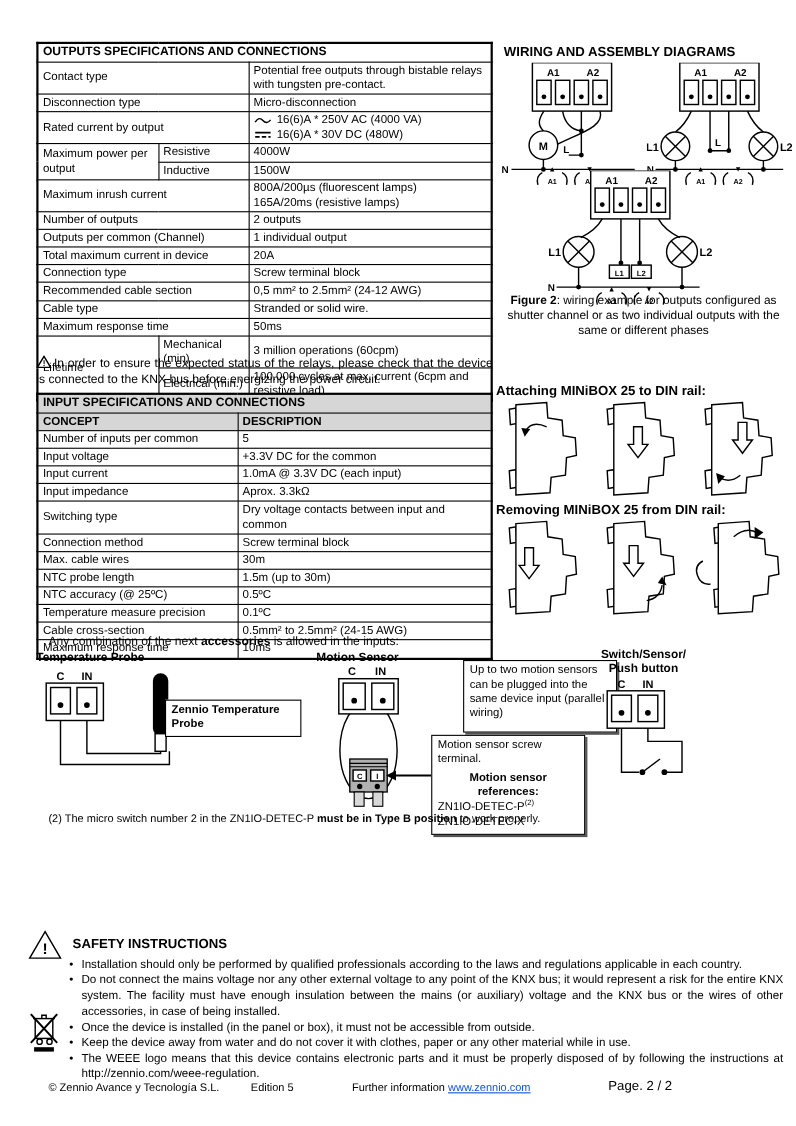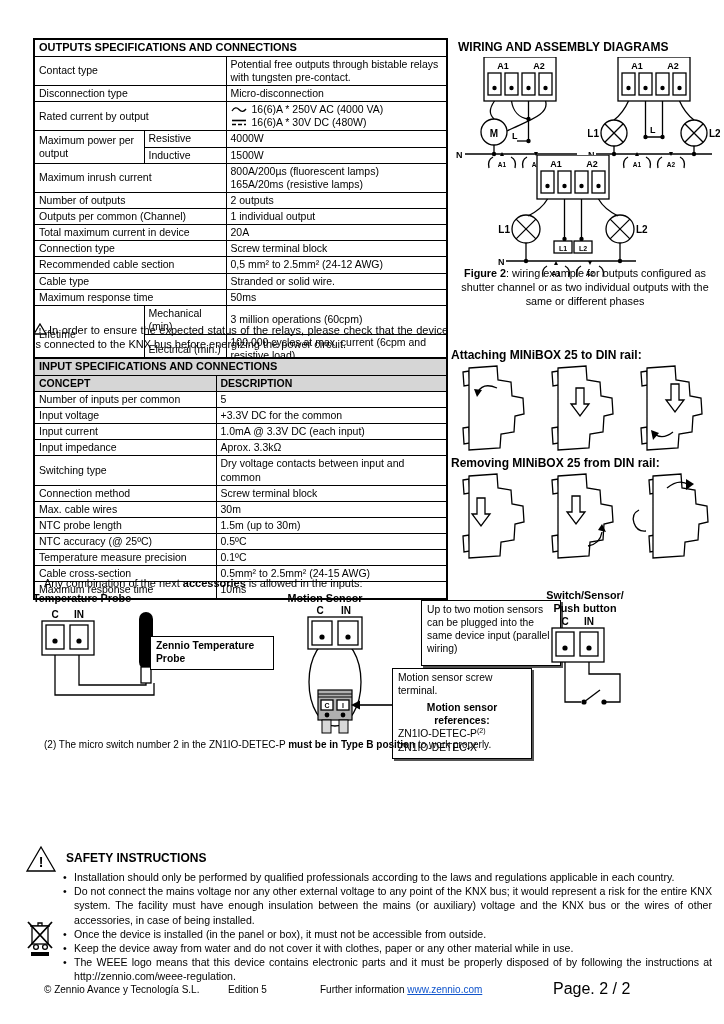--- a/index.html
+++ b/index.html
@@ -491,15 +491,15 @@
       <circle cx="19" cy="31" r="2.4" class="fw"></circle>
     <path d="M2,6 L26,32 M26,6 L2,32" stroke="#000" stroke-width="1.8" fill="none"></path>
     <rect x="5" y="36" width="18" height="4" fill="#000"></rect>
   </svg>
 
   <div class="abs footer" style="left:44px;top:984px;">© Zennio Avance y Tecnología S.L.</div>
   <div class="abs footer" style="left:228px;top:984px;">Edition 5</div>
   <div class="abs footer" style="left:320px;top:984px;">
     <span>Further information </span><a href="#" class="zlink" style="color:#1155cc;">www.zennio.com</a>
   </div>
-  <div class="abs" style="left:553px;top:980px;font-size:16px;">Page. 2 / 2</div>
+  <div class="abs" style="left:553px;top:980px;font-size:12px;">Page. 2 / 2</div>
 
 </div>
 
 </body></html>

